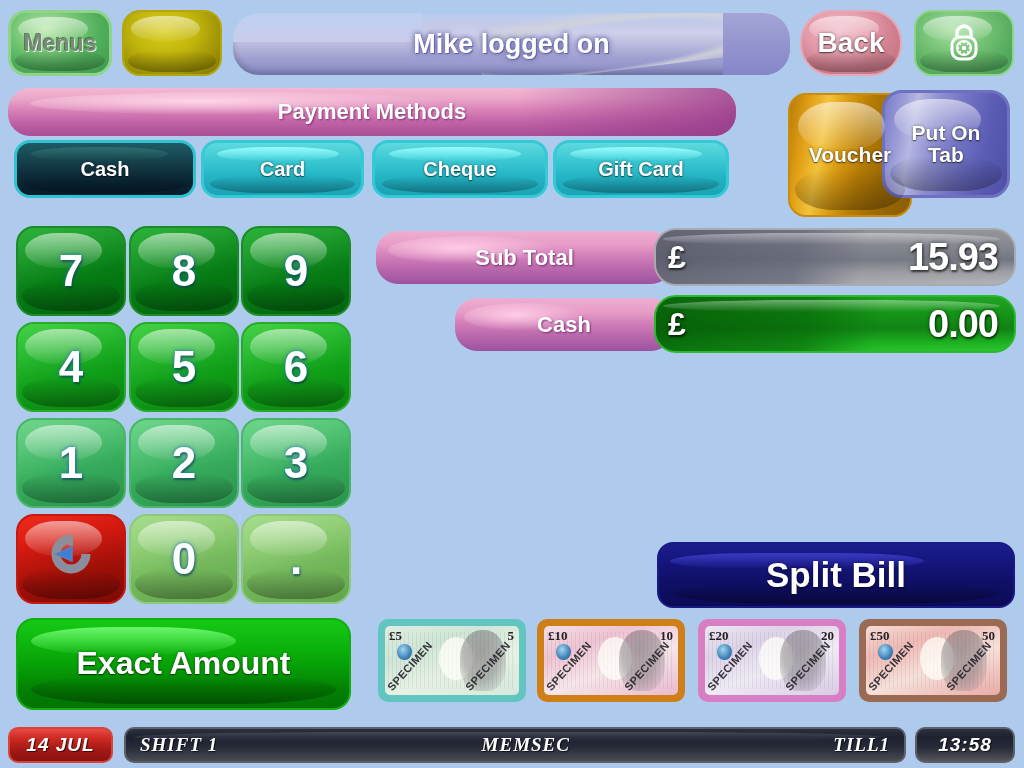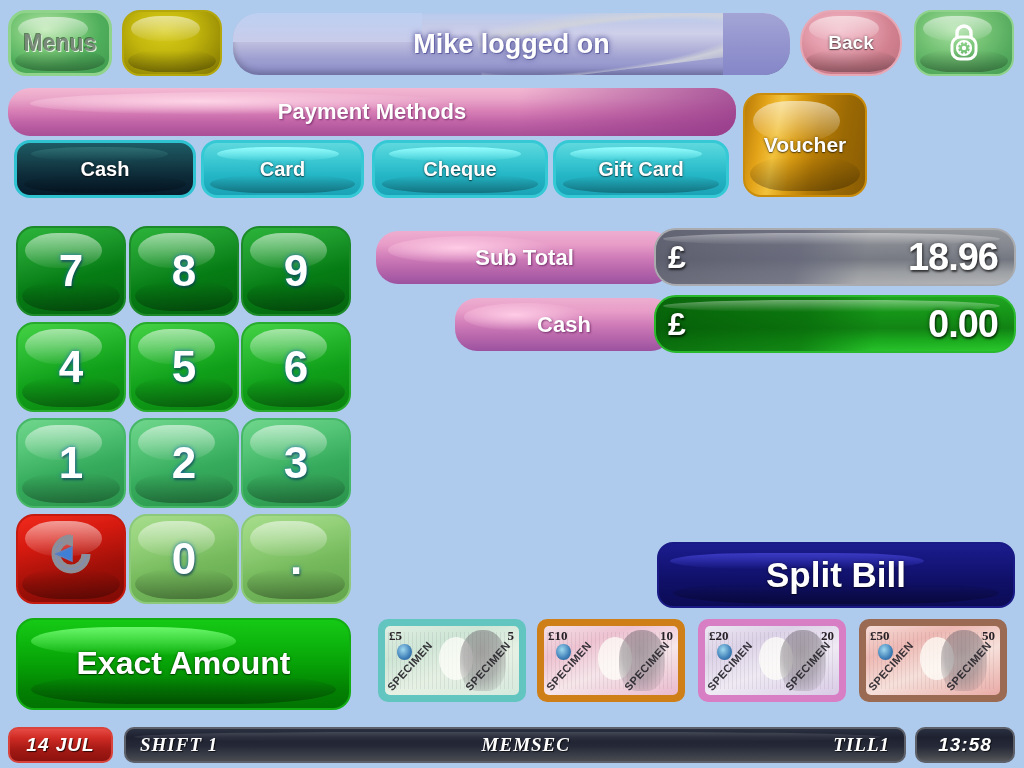--- a/index.html
+++ b/index.html
@@ -73,21 +73,21 @@
     border-radius:0 26px 26px 0;
   }
   .title-bar .ttl{
     position:absolute;inset:0;display:flex;align-items:center;justify-content:center;
     color:#fff;font-size:27px;font-weight:bold;
     text-shadow:0 0 4px #6f6fae,0 0 7px #6f6fae,1px 1px 0 #5c5c9c;
     z-index:5;
   }
   .back-btn{
     background:radial-gradient(ellipse at 38% 30%,#f0b8c6 0%,#e59ead 34%,#d1808f 62%,#b96f7e 100%);
-    border:2px solid #e7a8b5;border-radius:32px;font-size:19px;
+    border:2px solid #e7a8b5;border-radius:32px;font-size:28px;
   }
   .lock-btn{
     background:radial-gradient(ellipse at 40% 30%,#a6dfa0 0%,#74c274 40%,#55ab5e 72%,#469c52 100%);
     border:2px solid #8fd28c;border-radius:18px;
   }
   .lock-ico{position:relative;z-index:5;}
 
   
   .pm-header{
     position:absolute;border-radius:22px;overflow:hidden;
@@ -352,24 +352,30 @@
   <div class="btn pm-btn" style="left:201px;top:140px;width:163px;height:58px;">
     <span class="lbl">Card</span>
   </div>
   <div class="btn pm-btn" style="left:372px;top:140px;width:176px;height:58px;">
     <span class="lbl">Cheque</span>
   </div>
   <div class="btn pm-btn" style="left:553px;top:140px;width:176px;height:58px;">
     <span class="lbl">Gift Card</span>
   </div>
 
-  <div class="btn voucher-btn" style="left:743px;top:93px;width:124px;height:104px;">
+  <div class="btn voucher-btn" style="left:788px;top:93px;width:124px;height:124px;">
     <span class="lbl">Voucher</span>
   </div>
 
+  <div class="btn tab-btn" style="left:882px;top:90px;width:128px;height:108px;">
+    <span class="lbl">
+      <span>Put On</span><br>
+      <span>Tab</span>
+    </span>
+  </div>
 
   <div class="btn key r1" style="left:16px;top:226px;width:110px;height:90px;">
     <span class="lbl">7</span>
     </div>
   <div class="btn key r1" style="left:129px;top:226px;width:110px;height:90px;">
     <span class="lbl">8</span>
     </div>
   <div class="btn key r1" style="left:241px;top:226px;width:110px;height:90px;">
     <span class="lbl">9</span>
     </div>
@@ -416,21 +422,21 @@
   </div>
 
   <div class="tot-label" style="left:376px;top:231px;width:297px;height:53px;">
     <div class="blob"></div>
     <span class="t">Sub Total</span>
   </div>
   <div class="tot-value tv-grey" style="left:654px;top:228px;width:362px;height:58px;">
     <div class="diag"></div>
     <div class="gloss"></div>
     <span class="cur">£</span>
-    <span class="num">18.96</span>
+    <span class="num">15.93</span>
   </div>
 
   <div class="tot-label" style="left:455px;top:298px;width:218px;height:53px;">
     <div class="blob"></div>
     <span class="t">Cash</span>
   </div>
   <div class="tot-value tv-green" style="left:654px;top:295px;width:362px;height:58px;">
     <div class="diag"></div>
     <div class="gloss"></div>
     <span class="cur">£</span>

